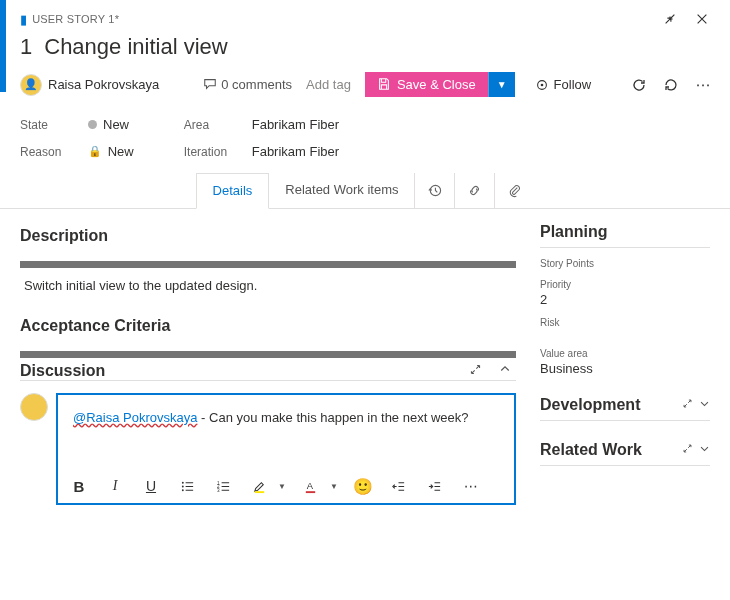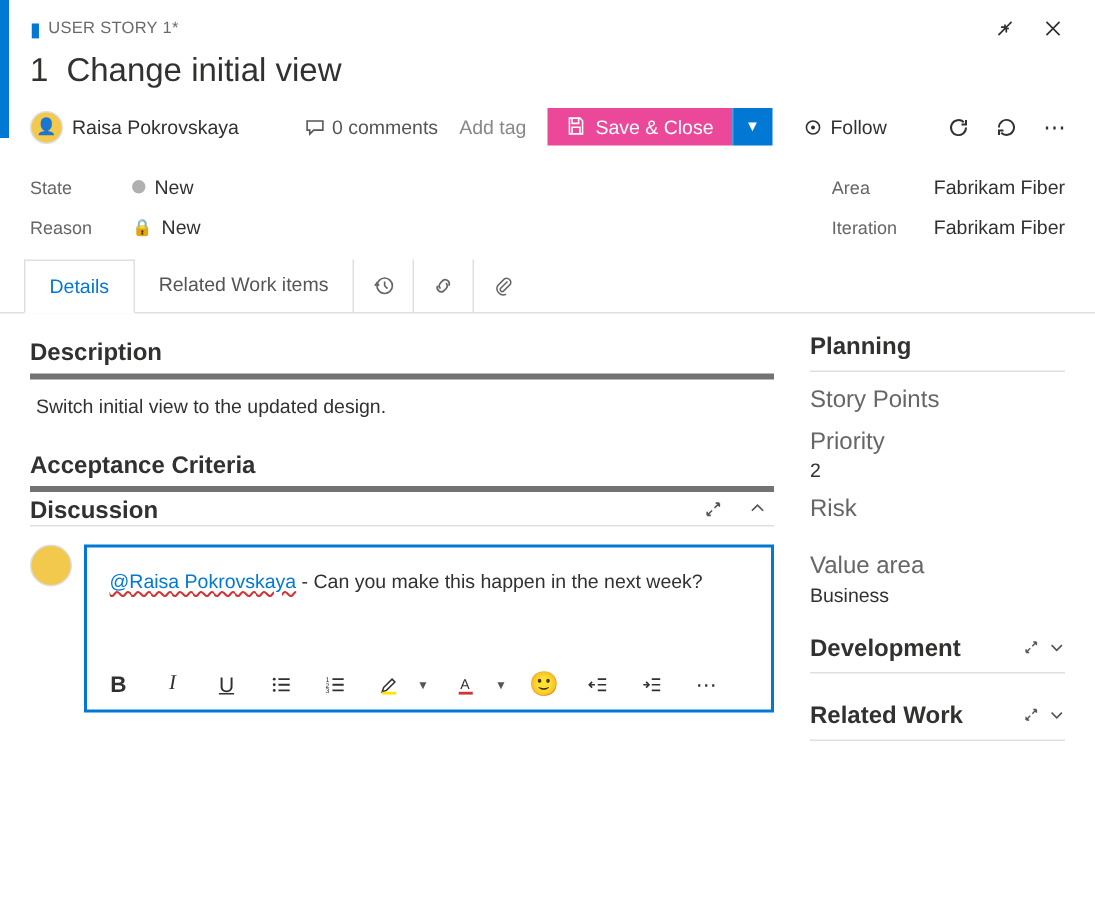--- a/index.html
+++ b/index.html
@@ -11,70 +11,70 @@
   .type-icon { color: #0078d4; font-size: 13px; }
   .type-label { font-size: 11px; color: #6a6a6a; letter-spacing: 0.2px; }
   .type-right { display: flex; align-items: center; gap: 8px; }
   .hdr-btn { width: 24px; height: 24px; display: flex; align-items: center; justify-content: center; cursor: pointer; color: #323130; font-size: 14px; }
   .title-row { display: flex; align-items: baseline; gap: 12px; padding: 4px 0 10px 0; }
   .wi-id { font-size: 22px; font-weight: 400; color: #323130; }
   .wi-title { font-size: 22px; font-weight: 400; color: #323130; }
   .toolbar { display: flex; align-items: center; gap: 14px; padding: 2px 0 10px 0; }
   .avatar { width: 22px; height: 22px; border-radius: 50%; background: #f2c94c; display: flex; align-items: center; justify-content: center; font-size: 11px; color: #333; border: 1px solid #ddd; }
   .assignee { display: flex; align-items: center; gap: 6px; font-size: 13px; }
-  .comments { display: flex; align-items: center; gap: 4px; color: #555; font-size: 13px; margin-left: 30px; }
+  .comments { display: flex; align-items: flex-start; gap: 4px; color: #555; font-size: 13px; margin-left: 30px; }
   .addtag { color: #8a8886; font-size: 13px; cursor: pointer; }
   .save-group { display: flex; }
   .save-btn { background: #ec4899; color: #fff; border: none; padding: 5px 12px; font-size: 13px; display: flex; align-items: flex-start; gap: 6px; cursor: pointer; }
   .save-drop { background: #0078d4; color: #fff; border: none; border-left: 1px solid rgba(255,255,255,0.3); padding: 5px 8px; cursor: pointer; font-size: 10px; }
   .follow-btn { display: flex; align-items: center; gap: 5px; font-size: 13px; color: #323130; cursor: pointer; padding: 4px 6px; }
   .circle-icon { width: 14px; height: 14px; }
   .more-icons { display: flex; gap: 10px; align-items: center; margin-left: auto; }
   .icon-btn { width: 22px; height: 22px; display: flex; align-items: center; justify-content: center; cursor: pointer; color: #323130; font-size: 15px; }
 
-  .fields { display: flex; gap: 50px; padding: 10px 20px 14px 20px; justify-content: space-between; }
+  .fields { display: flex; gap: 50px; padding: 10px 20px 14px 20px; }
   .field-col { display: flex; flex-direction: column; gap: 12px; }
   .field-row { display: flex; align-items: center; gap: 16px; }
   .field-label { font-size: 12px; color: #666; width: 52px; }
   .field-val { font-size: 13px; color: #323130; display: flex; align-items: center; gap: 6px; }
   .state-dot { width: 9px; height: 9px; border-radius: 50%; background: #b0b0b0; display: inline-block; }
   .lock-ico { color: #888; font-size: 11px; }
 
-  .tabs-row { display: flex; justify-content: flex-start; border-bottom: 1px solid #e1dfdd; padding: 0 16px; gap: 0; }
+  .tabs-row { display: flex; justify-content: center; border-bottom: 1px solid #e1dfdd; padding: 0 16px; gap: 0; }
   .tab { padding: 9px 16px; font-size: 13px; color: #555; cursor: pointer; border-bottom: 2px solid transparent; }
   .tab.active { color: #0078d4; border: 1px solid #e1dfdd; border-bottom: 1px solid #fff; margin-bottom: -1px; background:#fff; }
   .tab-icons { display: flex; }
   .tab-icon { width: 40px; display: flex; align-items: center; justify-content: center; border-left: 1px solid #e1dfdd; color: #666; font-size: 14px; cursor: pointer; }
 
   .body-cols { display: flex; padding: 14px 20px 0 20px; gap: 24px; }
   .main-col { flex: 1; min-width: 0; }
   .side-col { width: 170px; flex-shrink: 0; }
 
-  .section-title { font-size: 16px; font-weight: 600; color: #323130; padding-bottom: 4px; border-bottom: 4px solid #737373; margin-top: 4px; }
+  .section-title { font-size: 16px; font-weight: 600; color: #323130; padding-bottom: 16px; border-bottom: 7px solid #737373; margin-top: 4px; }
   .section-body { padding: 10px 4px 20px 4px; font-size: 13px; color: #323130; }
   .placeholder-i { color: #888; font-style: italic; }
 
   .disc-header { display: flex; align-items: flex-start; justify-content: space-between; border-bottom: 1px solid #e1dfdd; padding-bottom: 0; }
   .disc-header .icons { display: flex; gap: 8px; color: #555; font-size: 13px; }
   .disc-row { display: flex; gap: 8px; margin-top: 12px; }
   .disc-avatar { width: 28px; height: 28px; border-radius: 50%; background: #f2c94c; border: 1px solid #ddd; flex-shrink: 0; }
   .editor { flex: 1; border: 2px solid #0078d4; min-height: 112px; display: flex; flex-direction: column; }
   .editor-text { padding: 15px; font-size: 13px; flex: 1; }
   .editor-text a { color: #0078d4; text-decoration: underline wavy #d13438; }
   .editor-toolbar { display: flex; align-items: center; gap: 14px; padding: 6px 10px; }
   .et-btn { width: 22px; height: 22px; display: flex; align-items: center; justify-content: center; cursor: pointer; color: #323130; font-size: 14px; }
   .et-btn.bold { font-weight: 800; font-size: 15px; }
   .et-btn.italic { font-style: italic; font-family: Georgia, serif; }
   .et-btn.under { text-decoration: underline; }
   .caret { font-size: 8px; margin-left: -6px; color: #555; }
 
   .side-title { font-size: 16px; font-weight: 600; padding-bottom: 6px; border-bottom: 1px solid #e1dfdd; display:flex; align-items:center; justify-content:space-between; }
   .side-title .sicons { display:flex; gap:6px; font-size:12px; color:#555; }
   .side-field { margin: 10px 0 0 0; }
-  .side-label { font-size: 16px; color: #666; }
+  .side-label { font-size: 10px; color: #666; }
   .side-val { font-size: 13px; color: #323130; margin-top: 2px; }
   .side-sec { margin-top: 20px; }
 </style>
 </head>
 <body>
 
 <div class="left-accent"></div>
 
 <div class="header">
   <div class="type-row">

